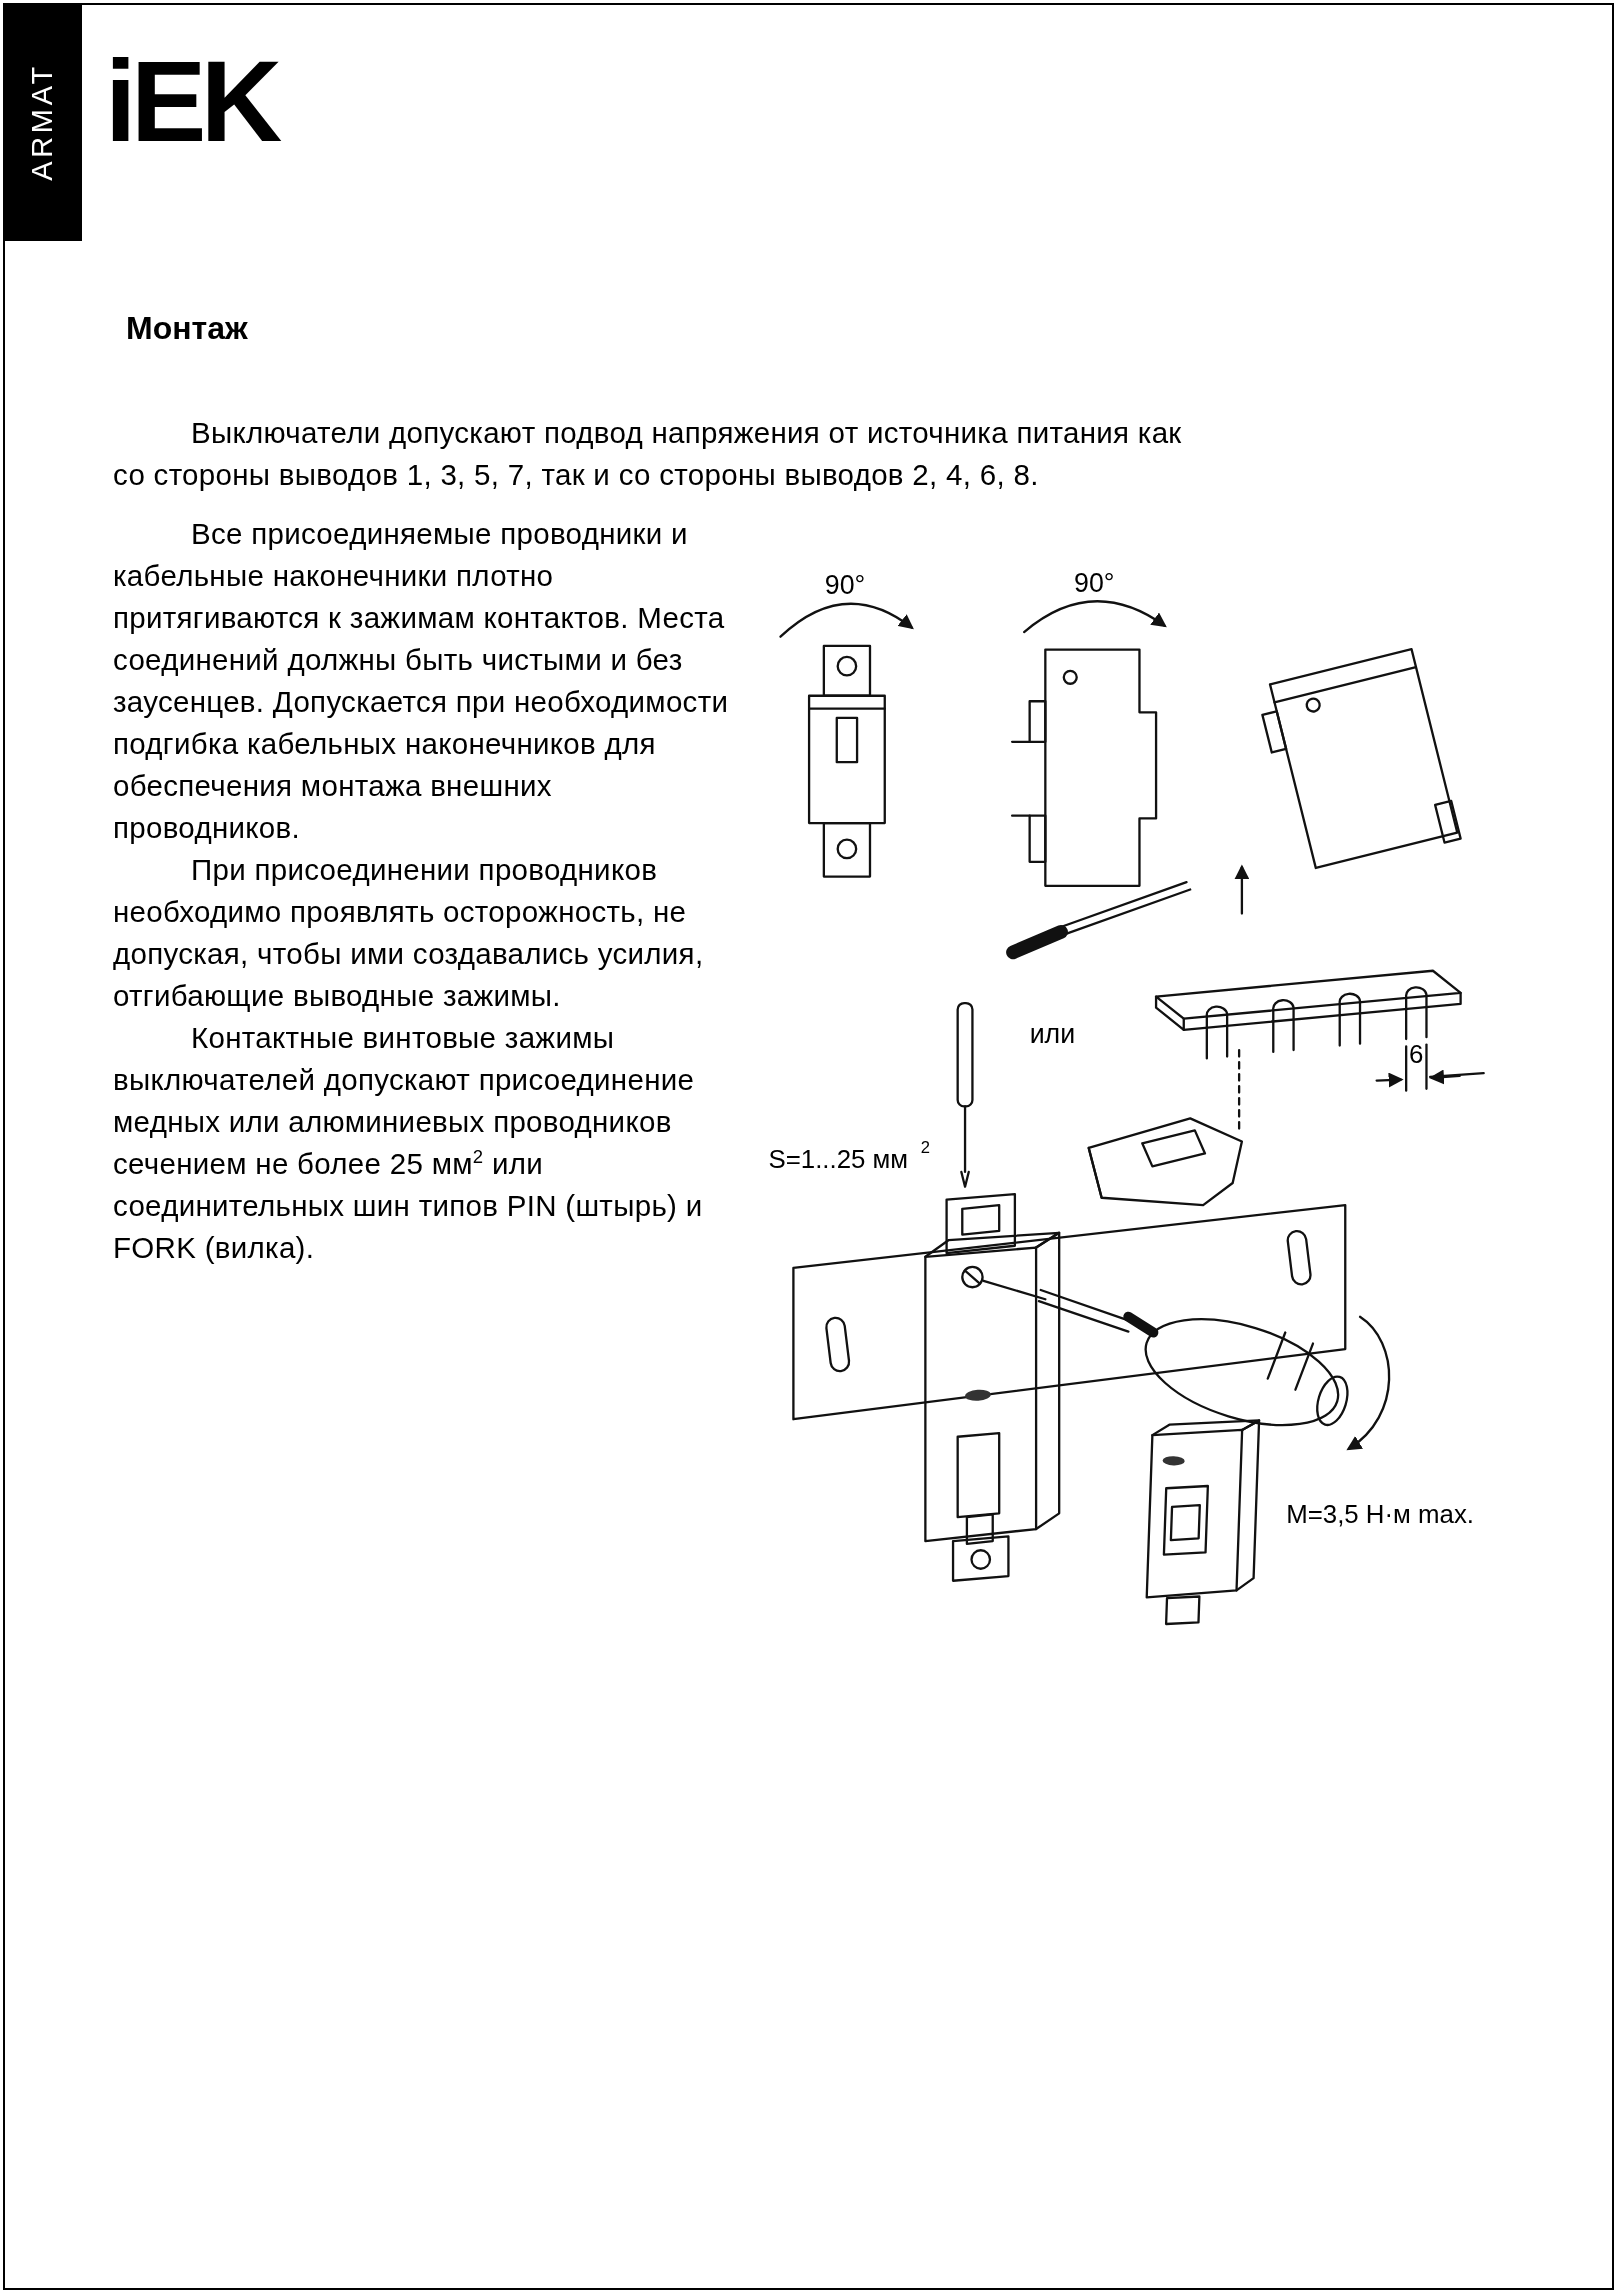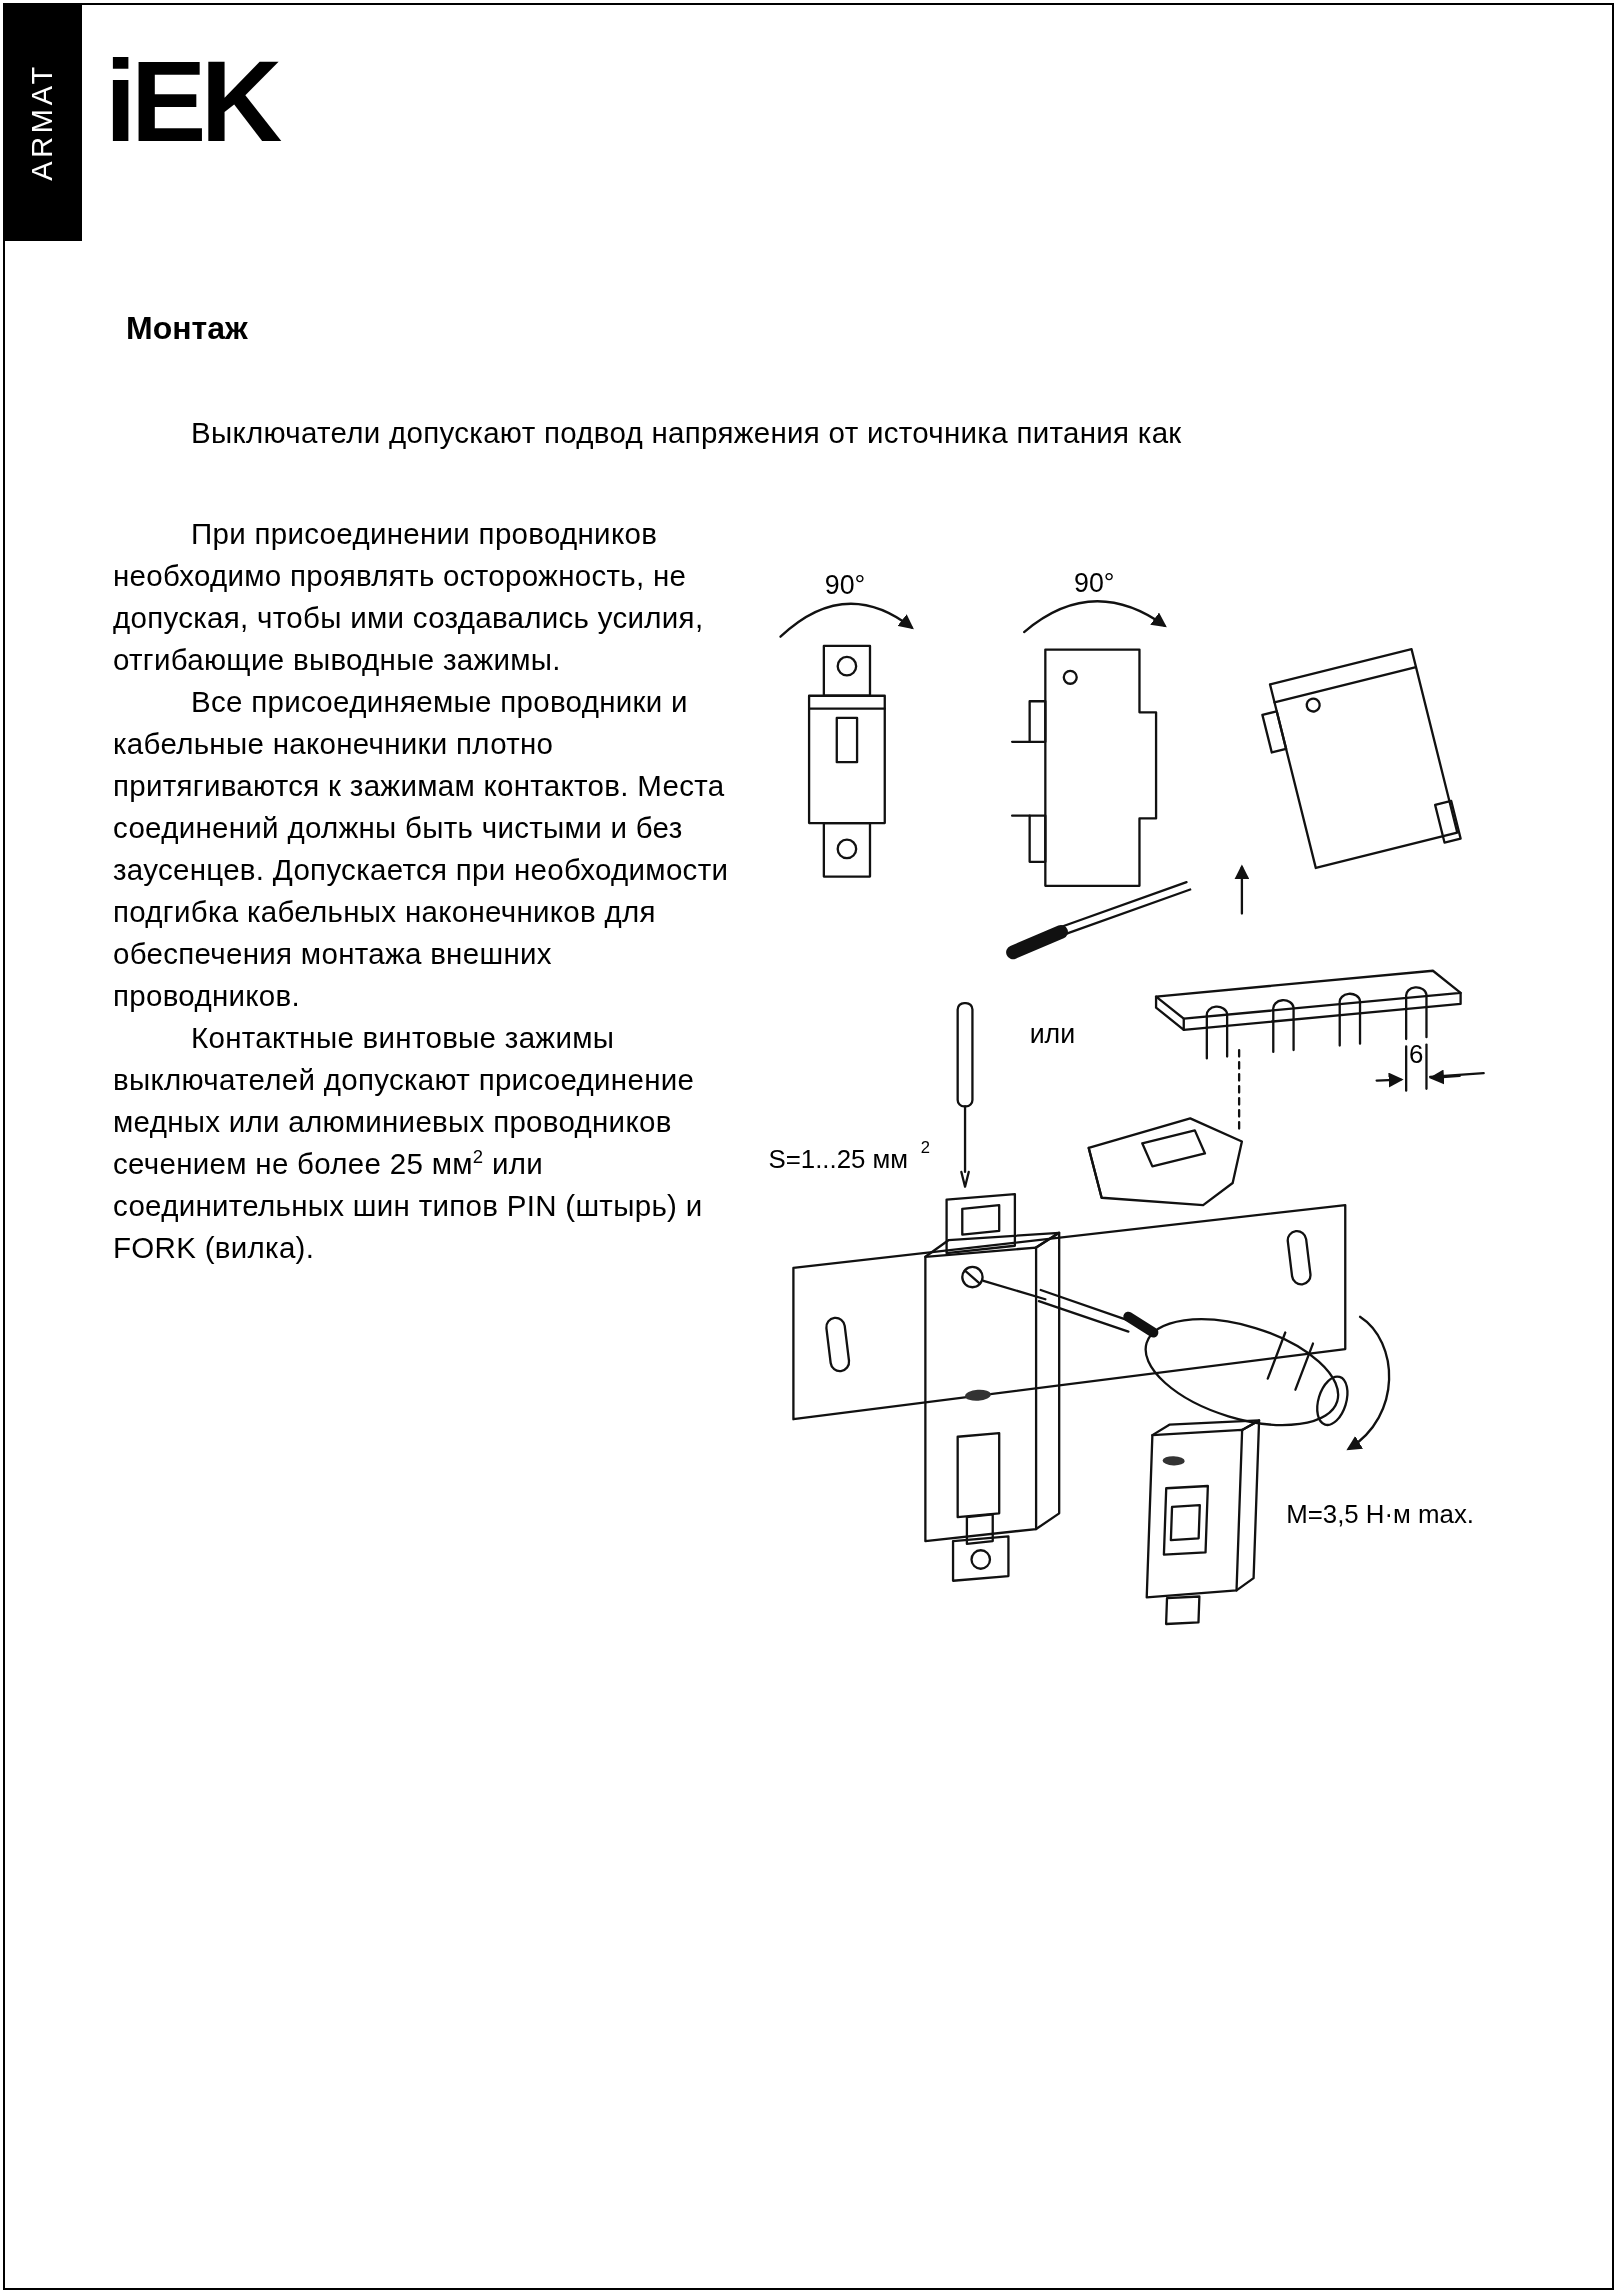--- a/index.html
+++ b/index.html
@@ -77,25 +77,26 @@
   <div class="armat-box">
     <span>ARMAT</span>
   </div>
 
   <div class="logo">iEK</div>
 
   <div class="heading">Монтаж</div>
 
   <div class="intro">
     <div class="indent">Выключатели допускают подвод напряжения от источника питания как</div>
+    <div>со стороны выводов 1, 3, 5, 7, так и со стороны выводов 2, 4, 6, 8.</div>
   </div>
 
   <div class="textcol">
+    <p>Все присоединяемые проводники и кабельные наконечники плотно притягиваются к зажимам контактов. Места соединений должны быть чистыми и без заусенцев. Допускается при необходимости подгибка кабельных наконечников для обеспечения монтажа внешних проводников.</p>
     <p>При присоединении проводников необходимо проявлять осторожность, не допуская,  чтобы ими создавались усилия,  отгибающие выводные зажимы.</p>
-    <p>Все присоединяемые проводники и кабельные наконечники плотно притягиваются к зажимам контактов. Места соединений должны быть чистыми и без заусенцев. Допускается при необходимости подгибка кабельных наконечников для обеспечения монтажа внешних проводников.</p>
     <p><span>Контактные винтовые зажимы выключателей допускают присоединение медных или алюминиевых проводников сечением не более 25 мм</span><sup>2</sup><span> или соединительных шин типов PIN (штырь) и FORK (вилка).</span></p>
   </div>
 
   <svg class="figure" viewBox="0 0 912 1270" width="842" height="1172">
     <defs>
       <marker id="arr" viewBox="0 0 10 10" refX="8" refY="5" markerWidth="6.5" markerHeight="6.5" orient="auto-start-reverse">
         <path d="M0,0 L10,5 L0,10 Z" fill="#111"></path>
       </marker>
     </defs>
 

